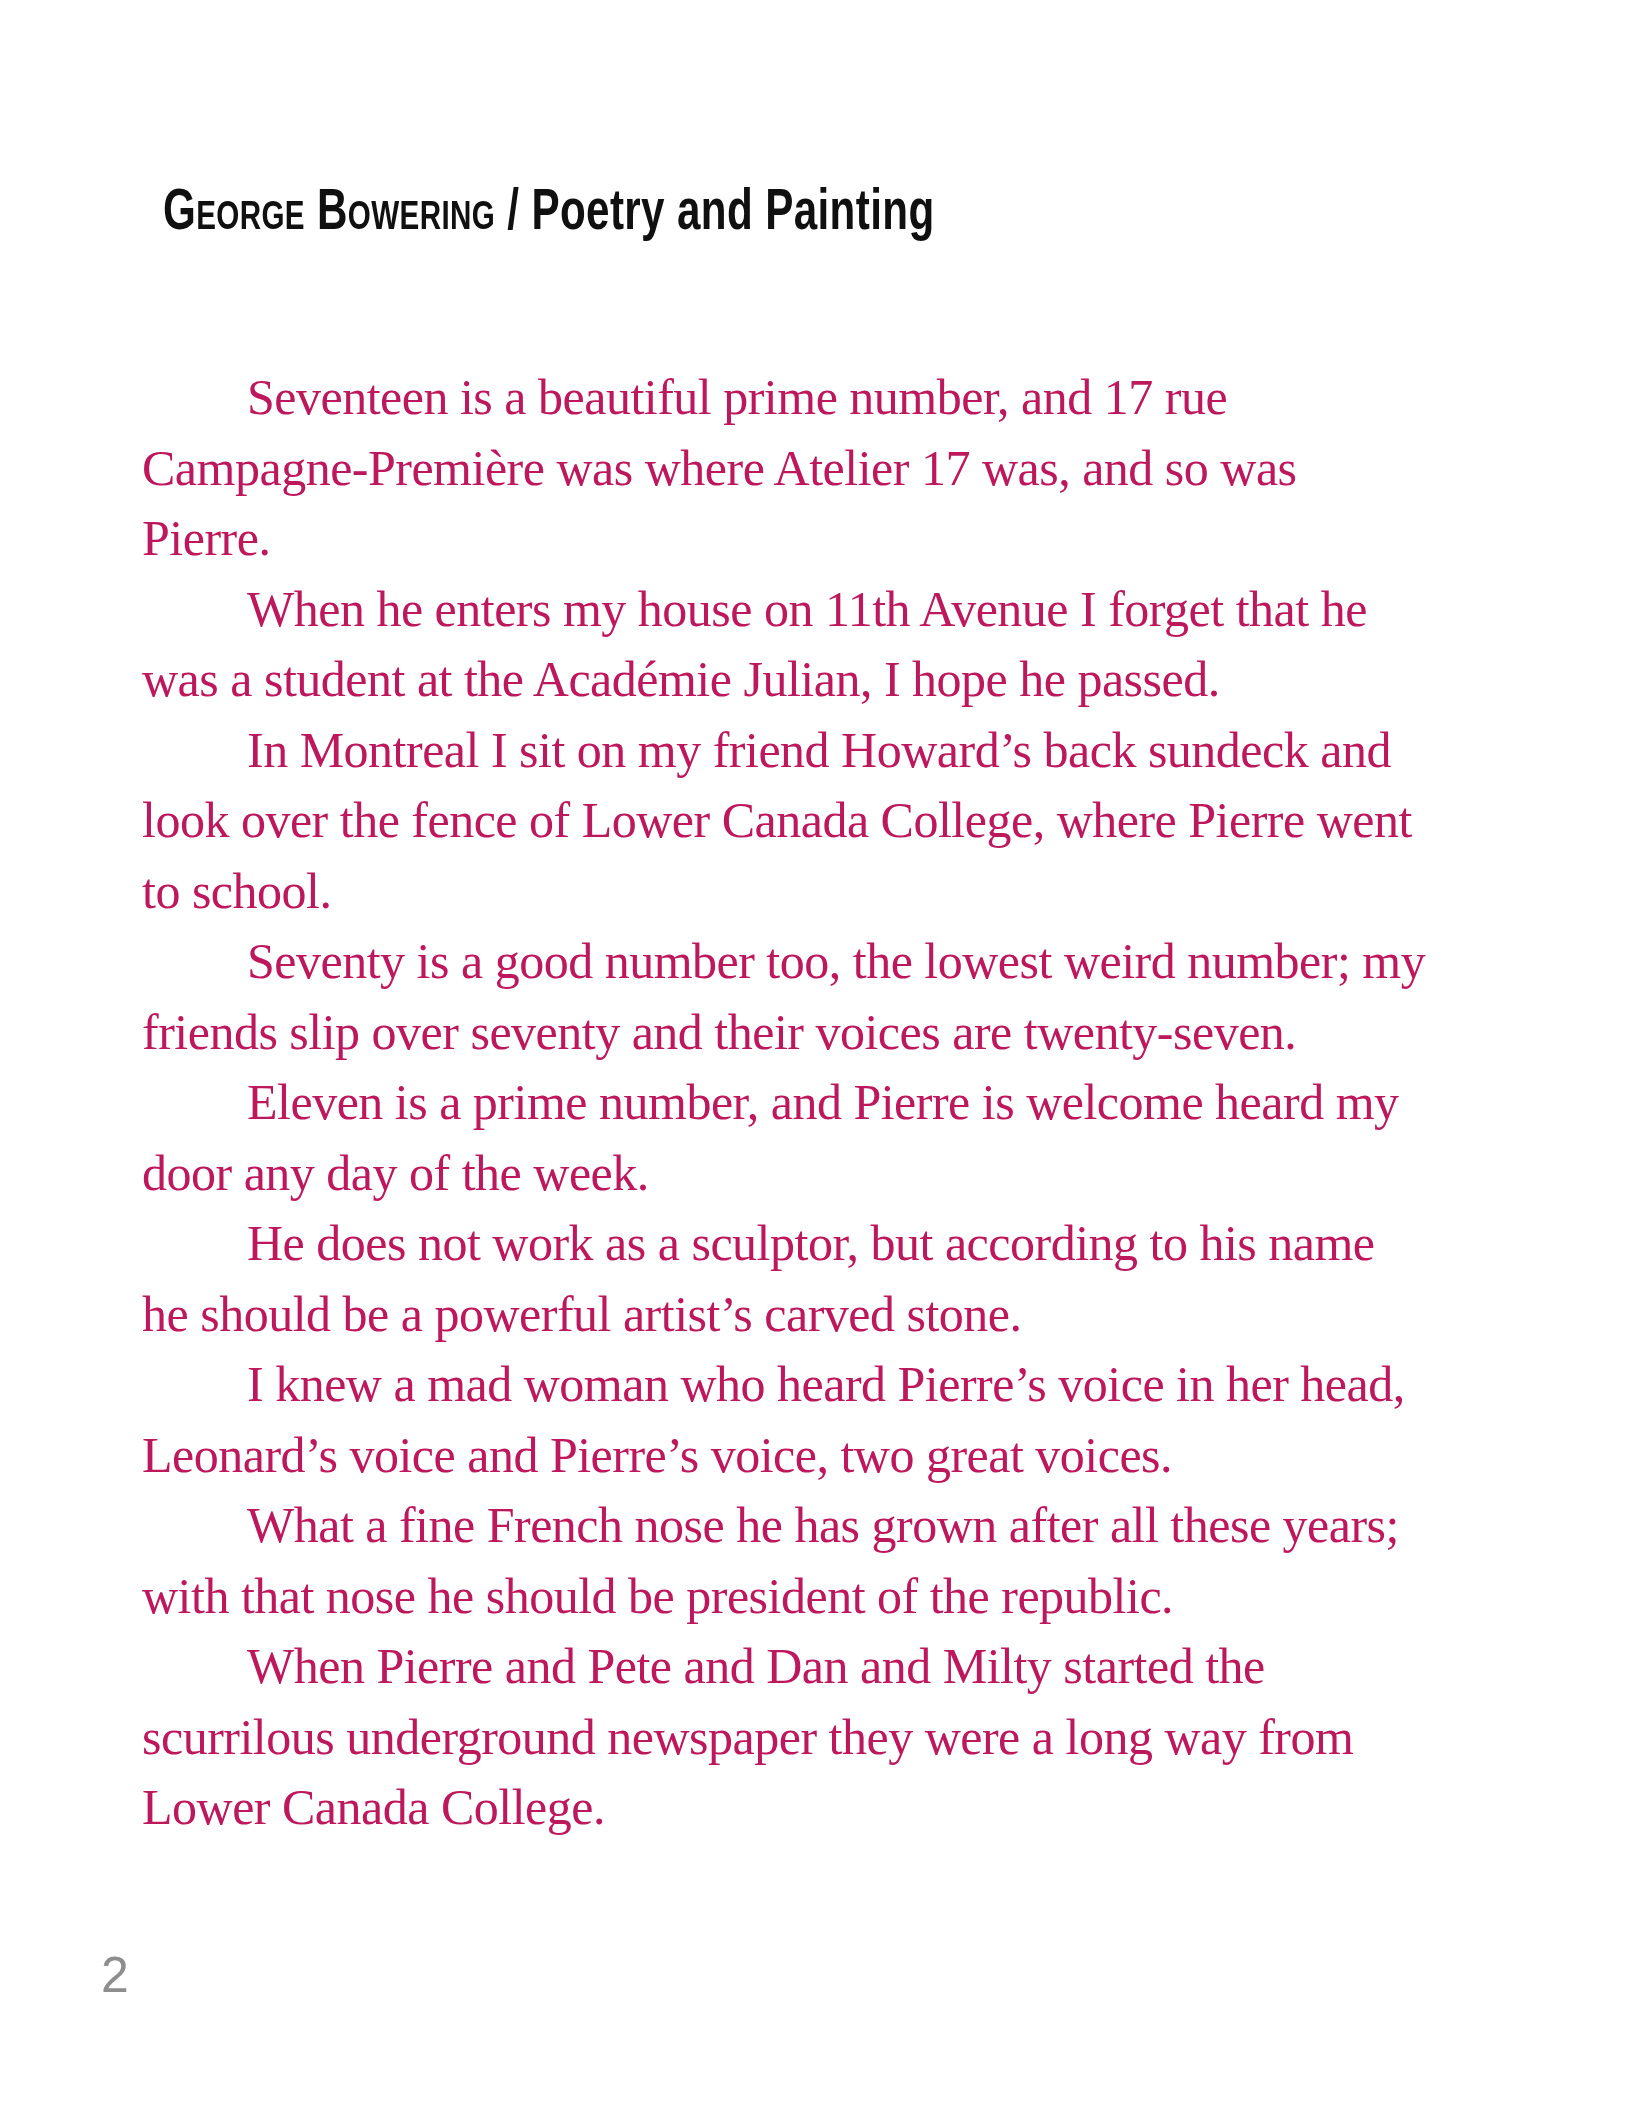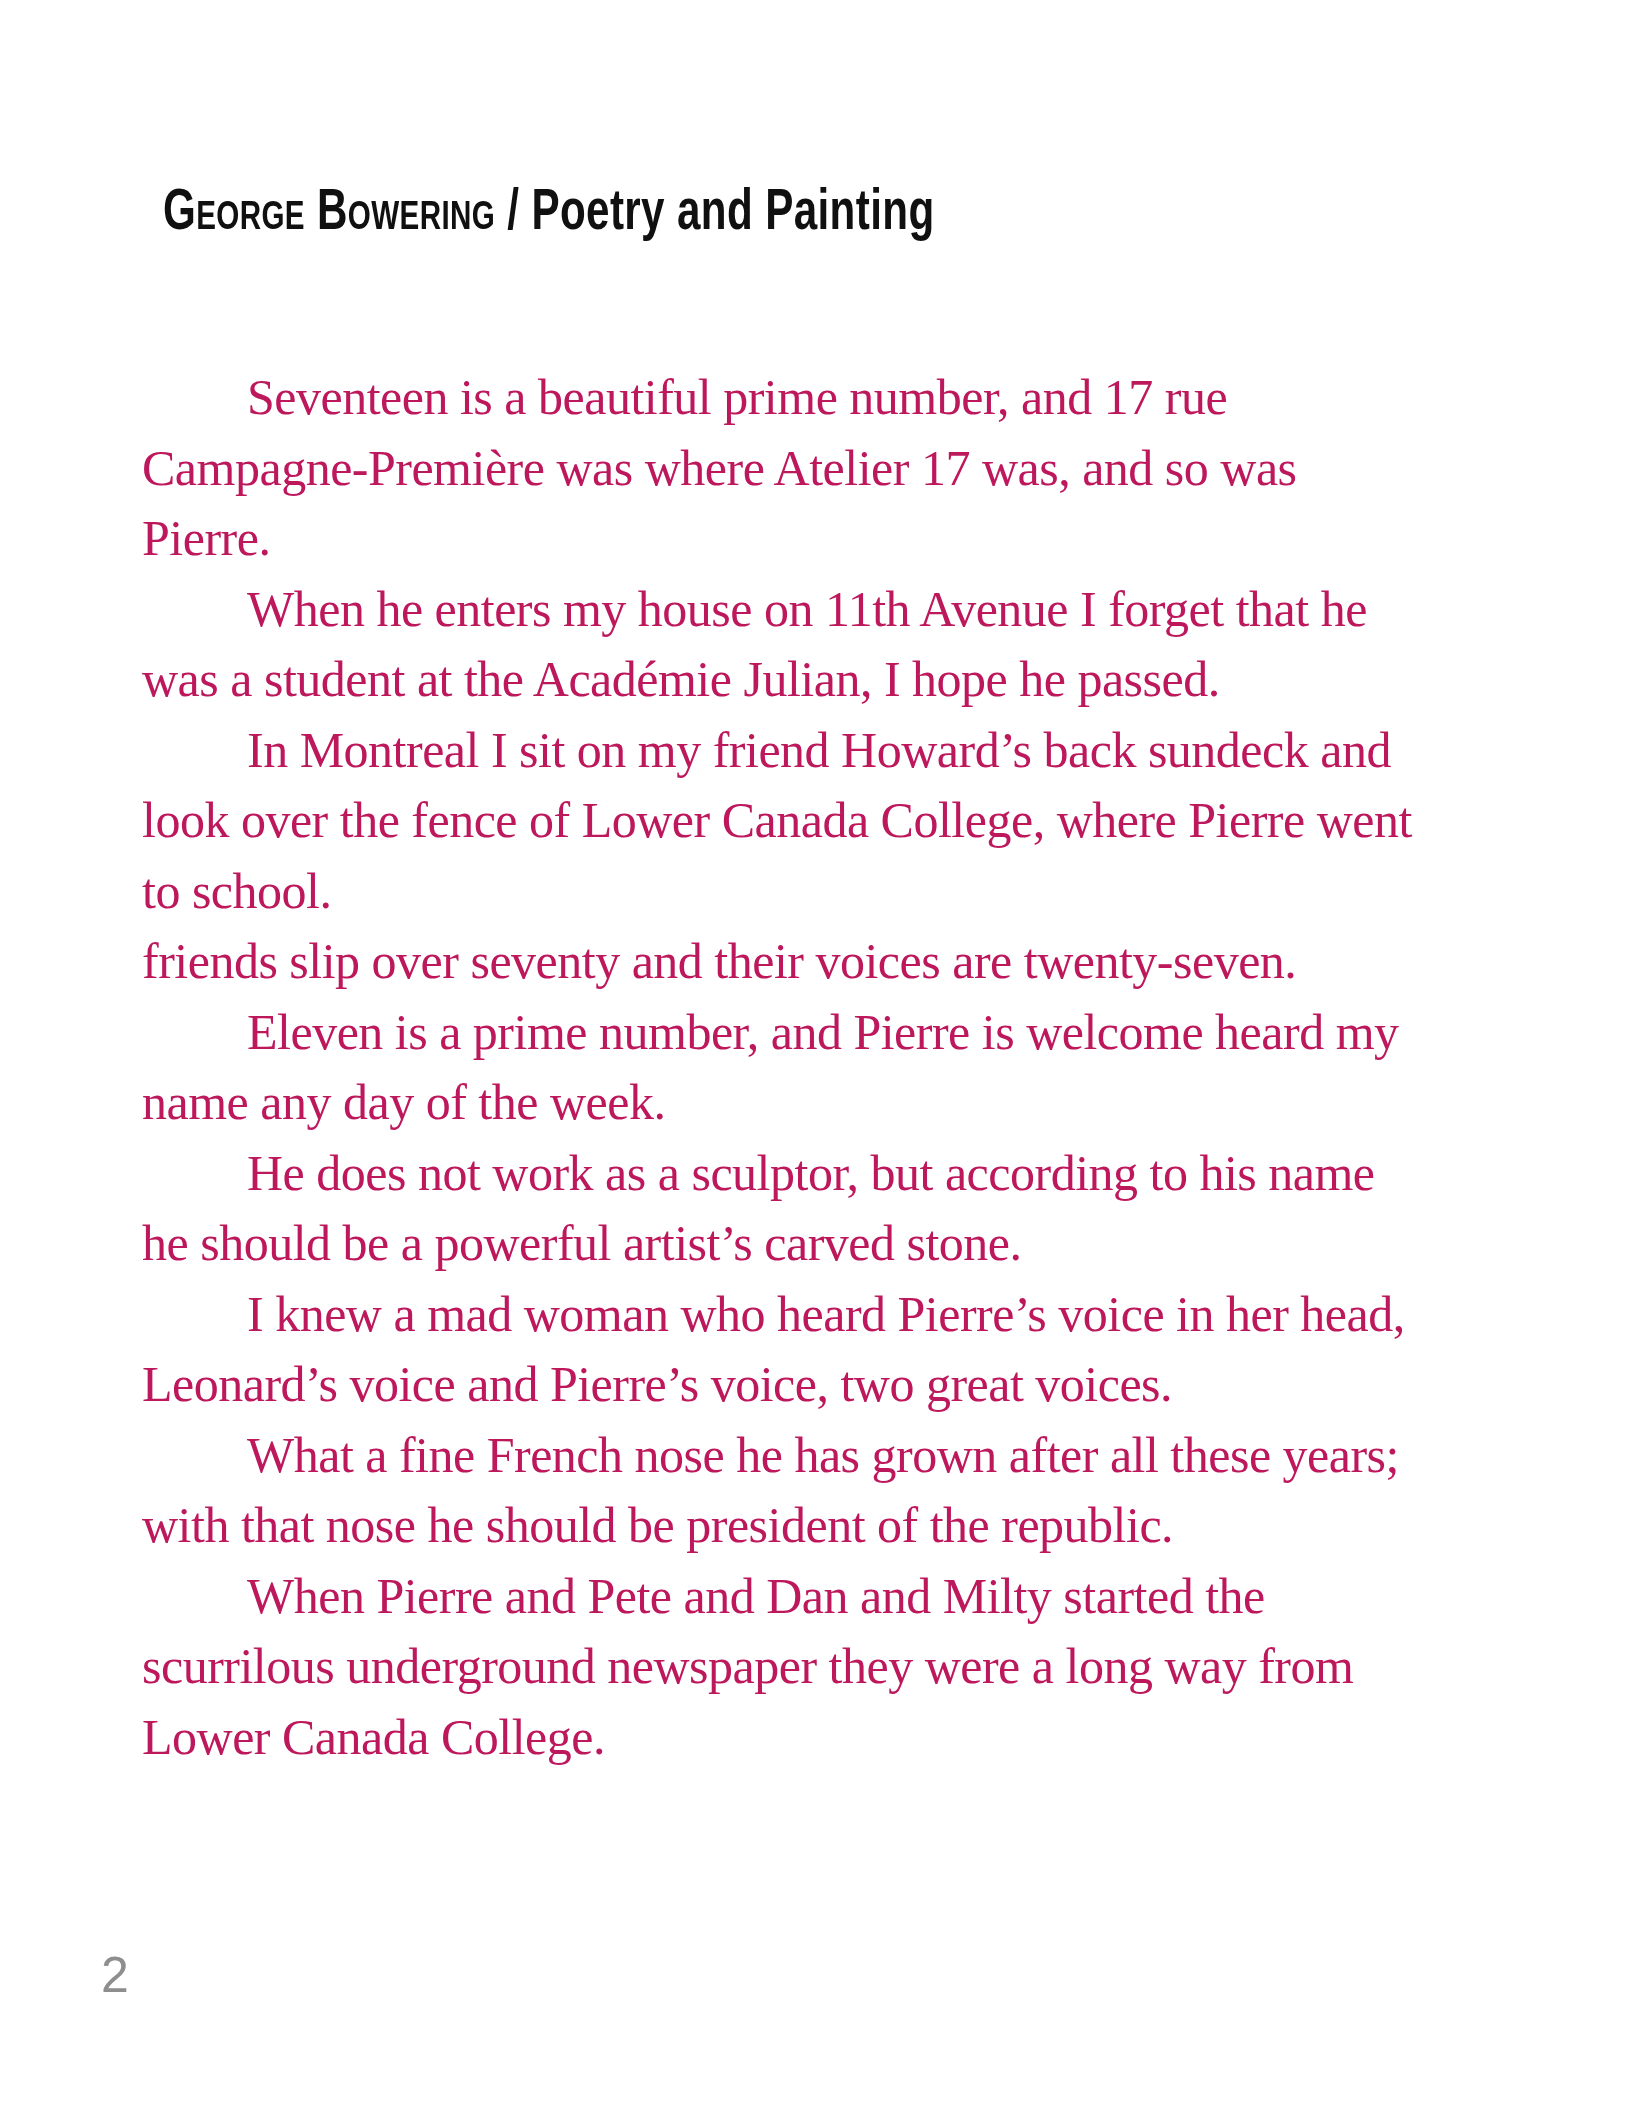--- a/index.html
+++ b/index.html
@@ -84,26 +84,27 @@
       <div class="text-line">was a student at the Académie Julian, I hope he passed.</div>
     </div>
 
     <div class="paragraph">
       <div class="text-line first">In Montreal I sit on my friend Howard’s back sundeck and</div>
       <div class="text-line">look over the fence of Lower Canada College, where Pierre went</div>
       <div class="text-line">to school.</div>
     </div>
 
     <div class="paragraph">
+      <div class="text-line first">Seventy is a good number too, the lowest weird number; my</div>
       <div class="text-line">friends slip over seventy and their voices are twenty-seven.</div>
     </div>
 
     <div class="paragraph">
       <div class="text-line first">Eleven is a prime number, and Pierre is welcome heard my</div>
-      <div class="text-line">name any day of the week.</div>
+      <div class="text-line">door any day of the week.</div>
     </div>
 
     <div class="paragraph">
       <div class="text-line first">He does not work as a sculptor, but according to his name</div>
       <div class="text-line">he should be a powerful artist’s carved stone.</div>
     </div>
 
     <div class="paragraph">
       <div class="text-line first">I knew a mad woman who heard Pierre’s voice in her head,</div>
       <div class="text-line">Leonard’s voice and Pierre’s voice, two great voices.</div>

